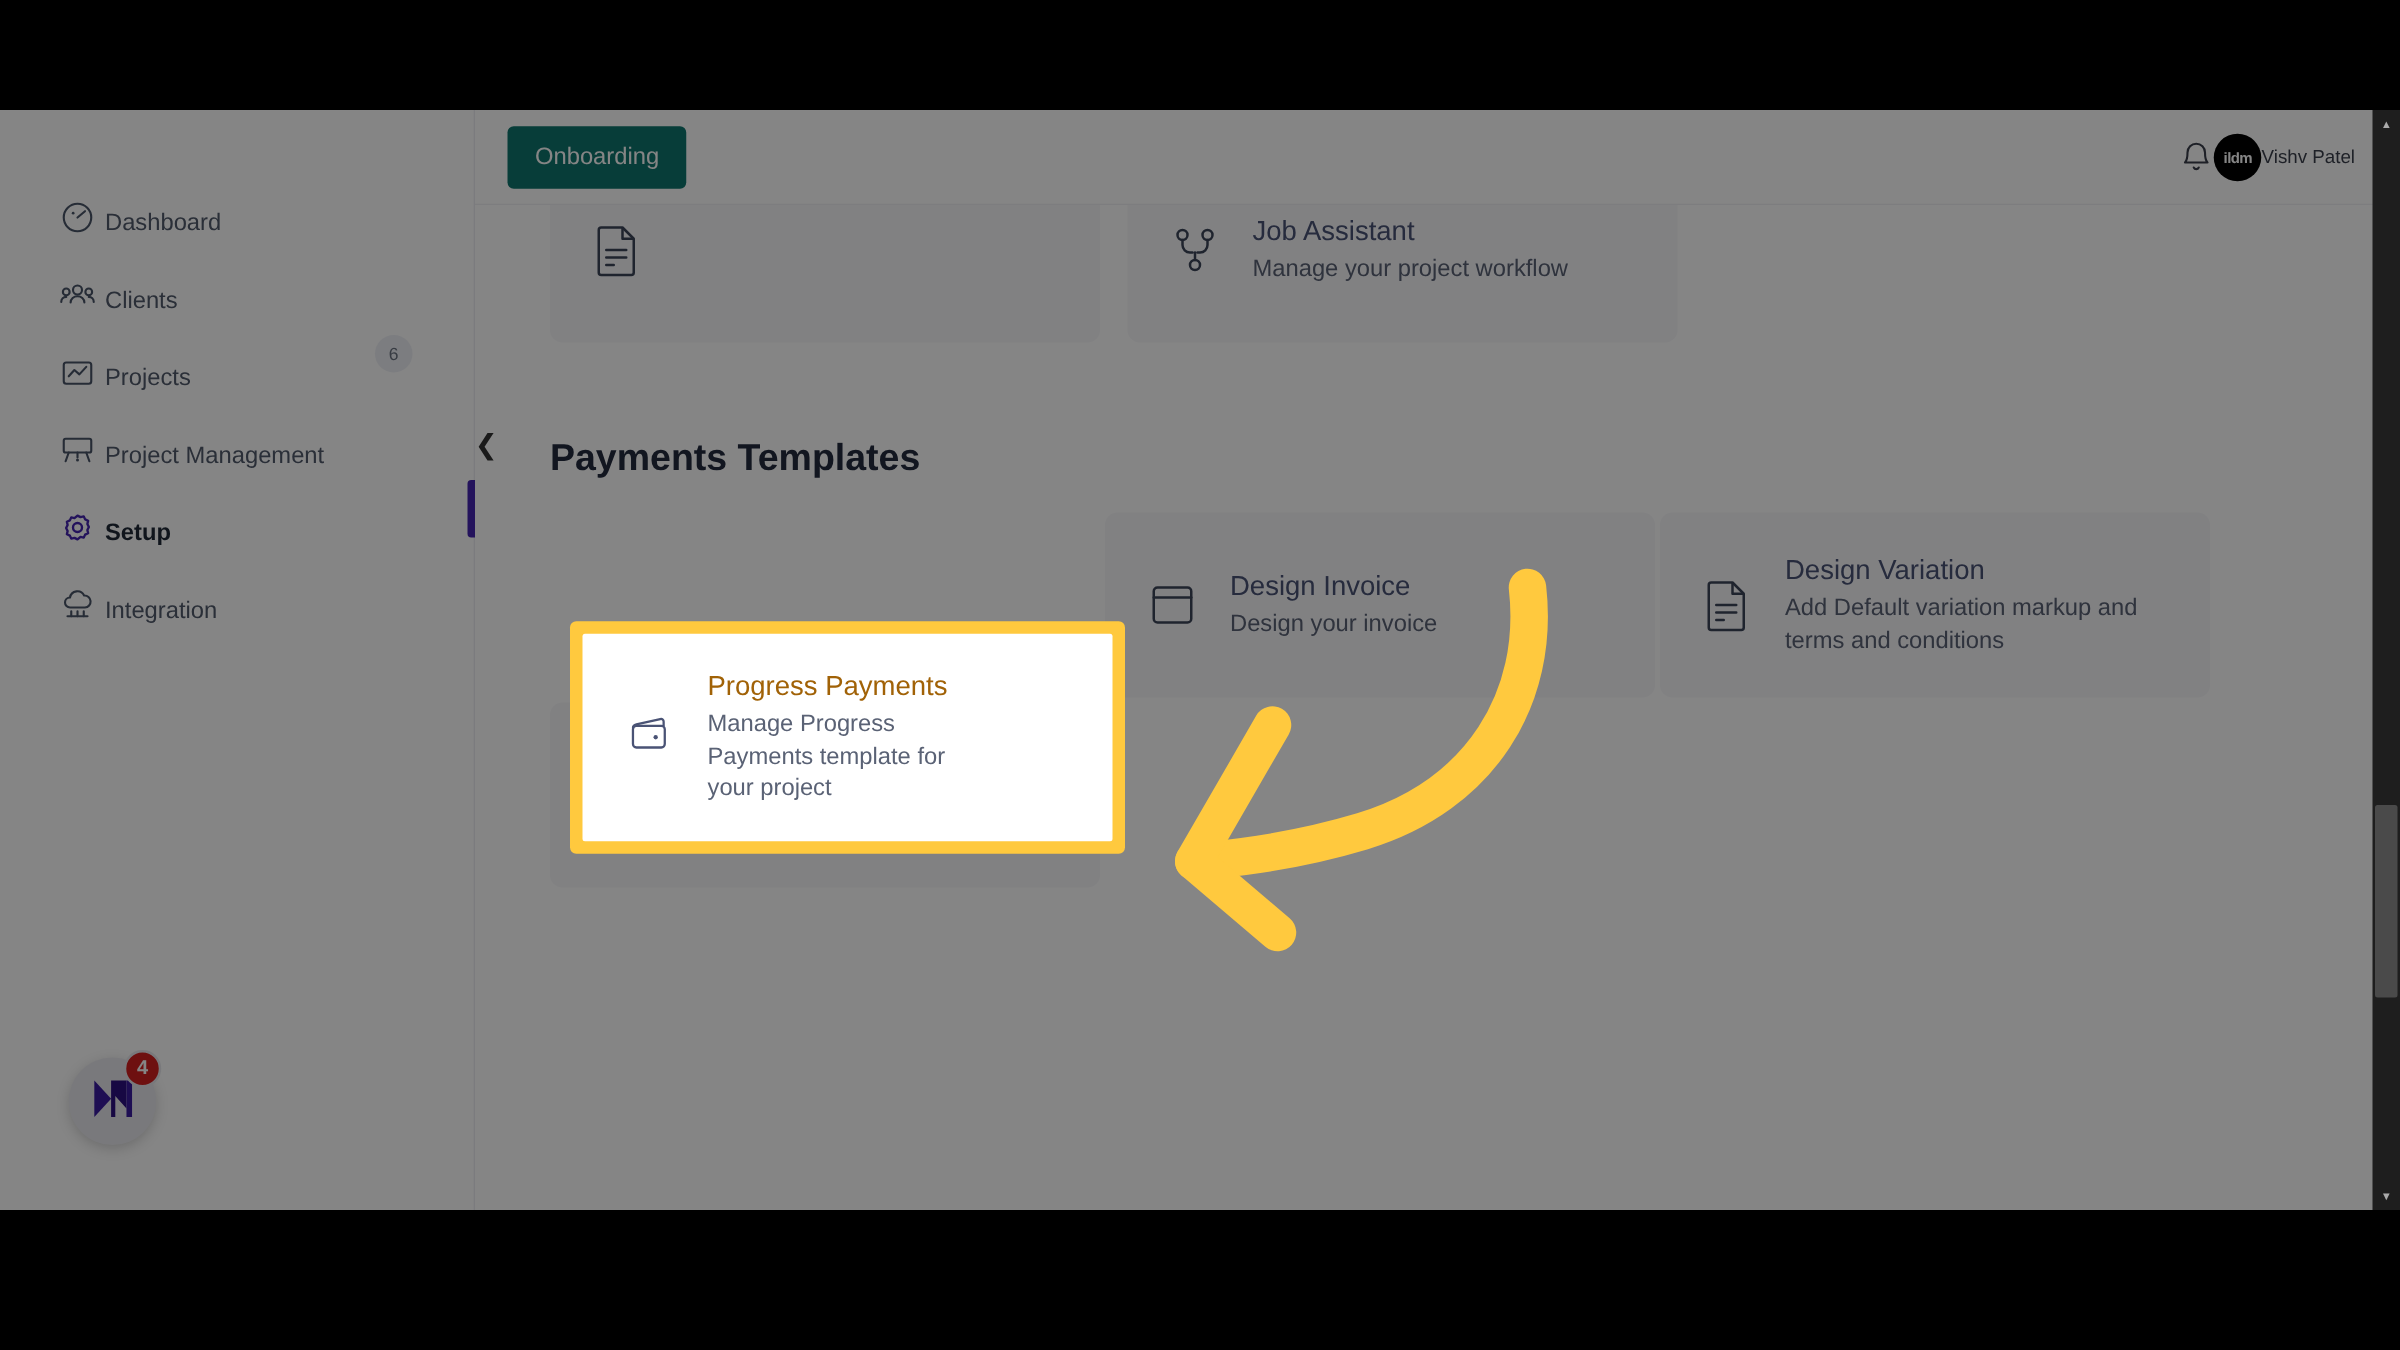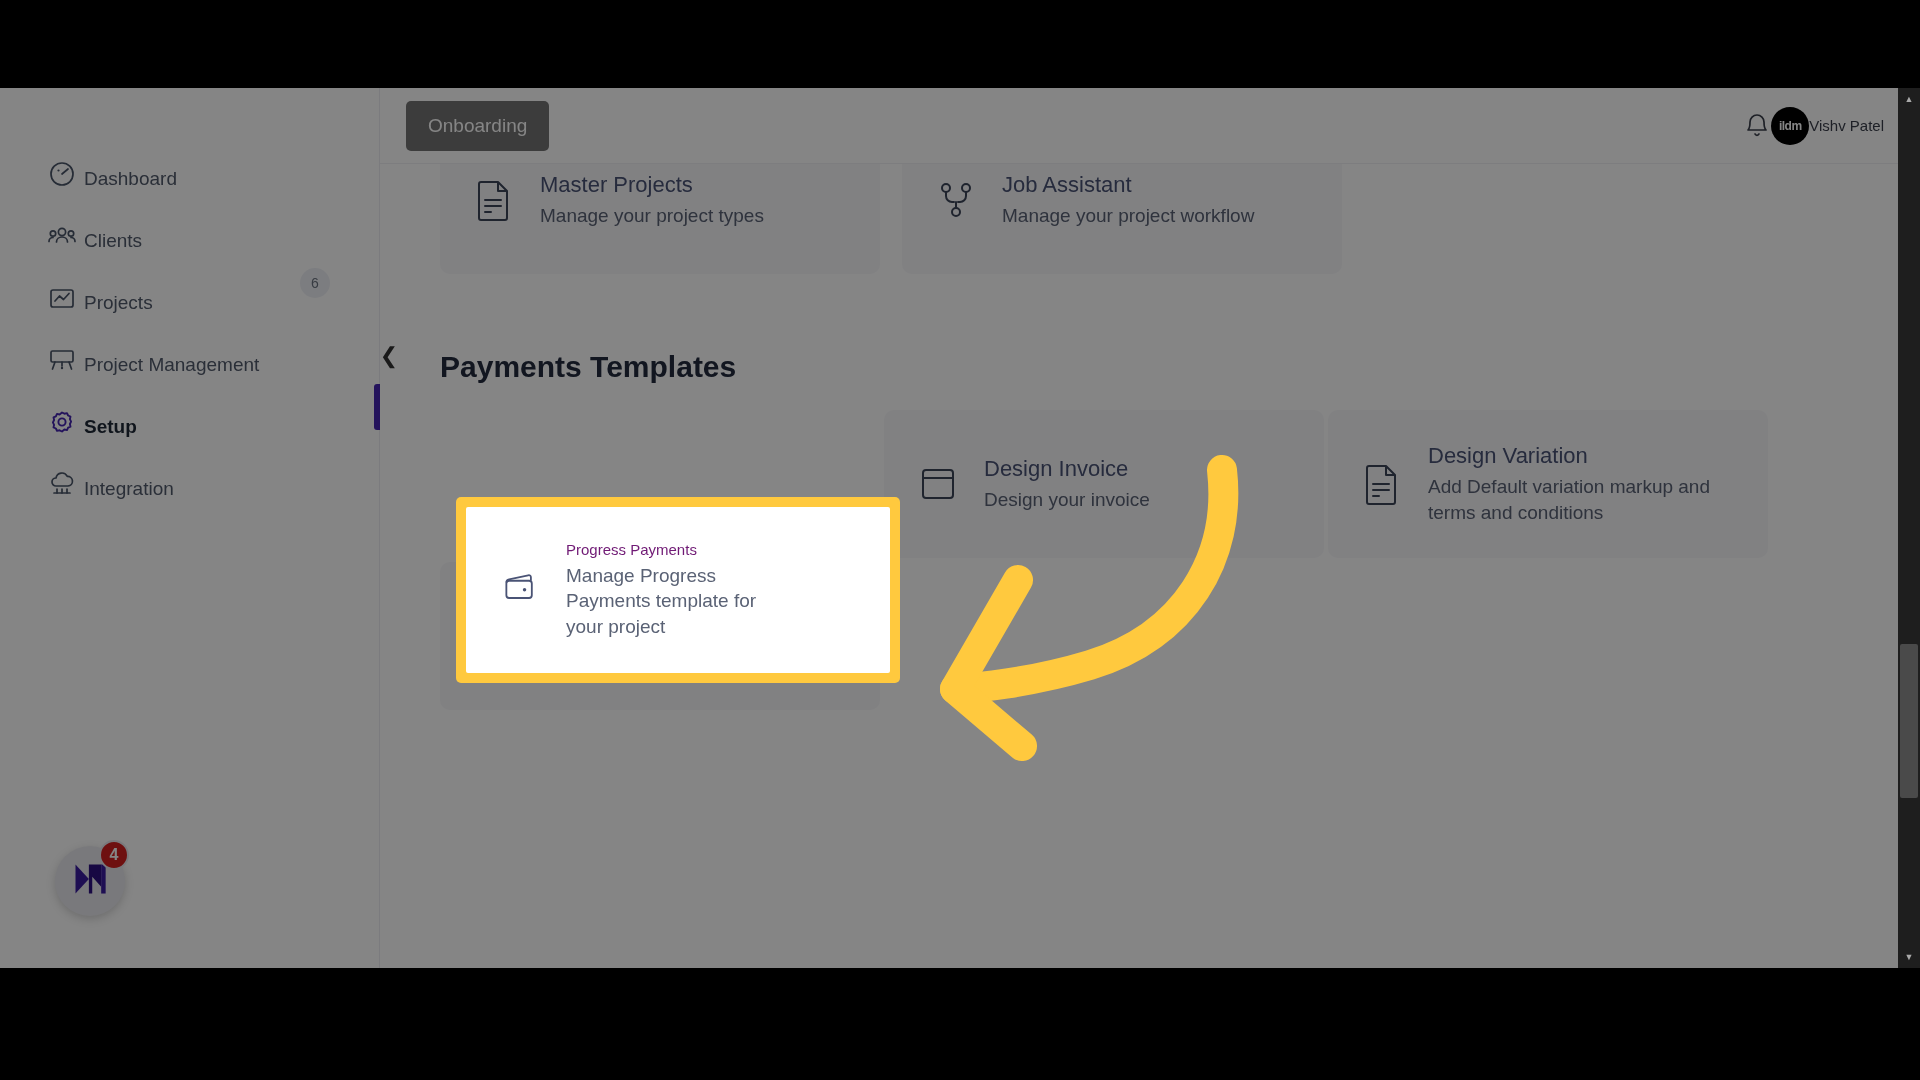--- a/index.html
+++ b/index.html
@@ -60,21 +60,21 @@
     font-weight:700; display:flex; align-items:center; justify-content:center;
     border:2px solid #e9e9ee;
   }
 
   
   #header {
     position:absolute; left:380px; top:0; right:0; height:76px;
     background:#ffffff; display:flex; align-items:center; border-bottom:1px solid #f0f0f4;
   }
   .onboarding-btn {
-    margin-left:26px; background:#737373; color:#ffffff; border:none;
+    margin-left:26px; background:#0f766e; color:#ffffff; border:none;
     font-size:19px; padding:14px 22px; border-radius:5px; cursor:pointer;
     font-family:inherit;
   }
   .header-right { margin-left:auto; display:flex; align-items:center; padding-right:36px; }
   .bell { width:28px; height:30px; color:#3a3f4b; cursor:pointer; }
   .avatar {
     width:38px; height:38px; border-radius:50%; background:#000;
     display:flex; align-items:center; justify-content:center; overflow:hidden;
     color:#fff; font-size:12px; font-weight:700; letter-spacing:-0.5px; cursor:pointer;
   }
@@ -109,21 +109,21 @@
 
   
   #spotlight {
     position:absolute; left:458px; top:499px; width:440px; height:182px;
     background:#ffc93e; border-radius:3px; z-index:30;
     box-shadow:0 0 0 2px #ffc93e;
   }
   #spotlight .card {
     width:424px; height:166px; margin:8px; background:#ffffff; border-radius:2px;
   }
-  #spotlight .card-title { color:#701a75; font-size:15px; }
+  #spotlight .card-title { color:#a16207; font-size:22px; }
   #spotlight .card-desc { color:#5a6275; }
 
   
   #arrow { position:absolute; left:0; top:88px; width:1920px; height:880px; z-index:31; pointer-events:none; }
 
   
   #scrollbar {
     position:absolute; right:0; top:88px; width:22px; height:880px;
     background:#1e1e1e; z-index:40;
   }
@@ -259,24 +259,20 @@
 
       <div class="top-row">
         <div class="card">
           <span class="card-ico">
             <svg viewBox="0 0 40 44" width="40" height="44" fill="none" stroke="currentColor" stroke-width="2">
               <path d="M7 4h17l9 9v27a2 2 0 01-2 2H7a2 2 0 01-2-2V6a2 2 0 012-2z" stroke-linejoin="round"></path>
               <path d="M24 4v9h9" stroke-linejoin="round"></path>
               <path d="M11 22h16 M11 28h16 M11 34h6" stroke-linecap="round"></path>
             </svg>
           </span>
-          <div>
-            <div class="card-title">Master Projects</div>
-            <div class="card-desc">Manage your project types</div>
-          </div>
         </div>
 
         <div class="card">
           <span class="card-ico">
             <svg viewBox="0 0 40 44" width="40" height="44" fill="none" stroke="currentColor" stroke-width="2">
               <circle cx="10" cy="10" r="4"></circle>
               <circle cx="30" cy="10" r="4"></circle>
               <circle cx="20" cy="34" r="4"></circle>
               <path d="M10 14v4a6 6 0 006 6h2 M30 14v4a6 6 0 01-6 6h-2 M20 24v6" stroke-linecap="round"></path>
             </svg>

